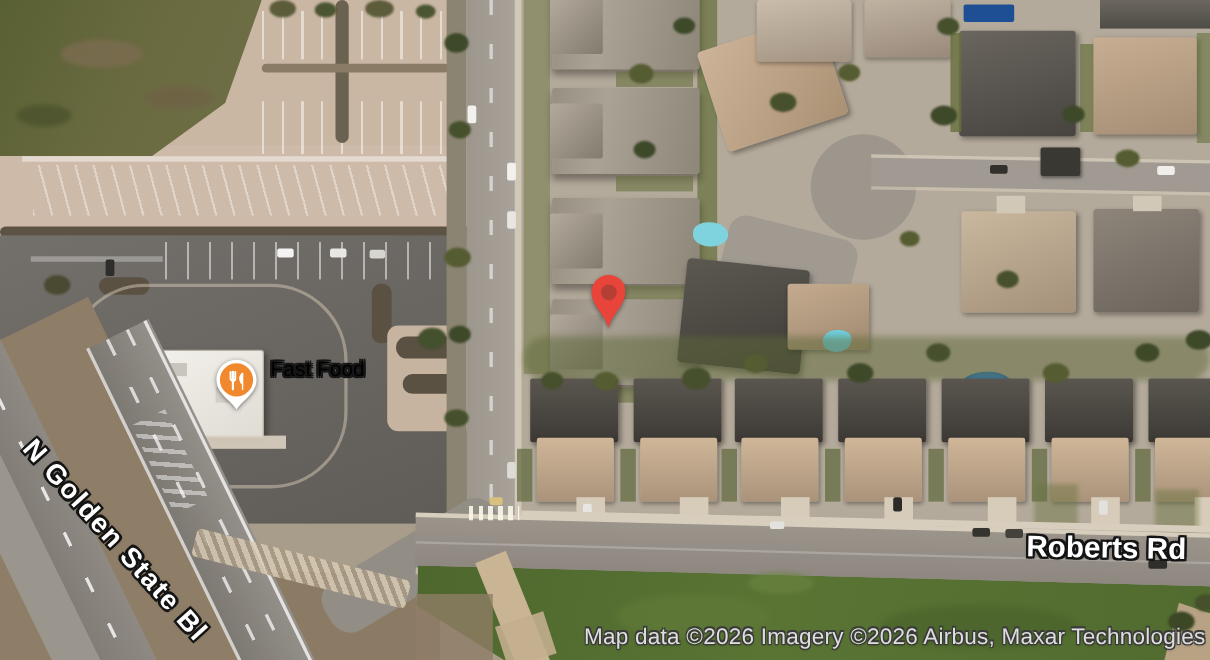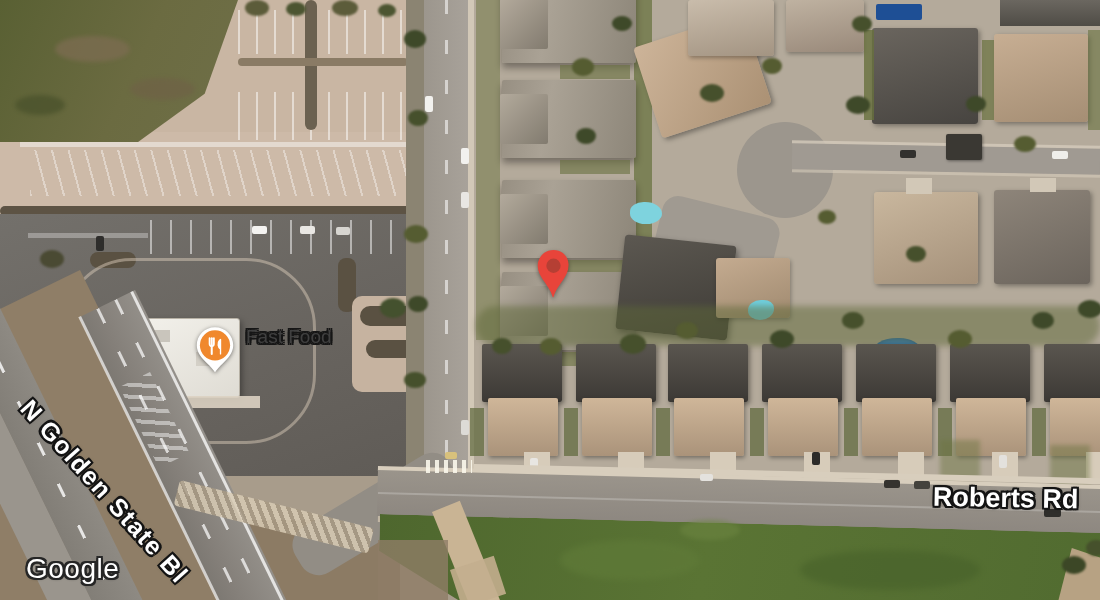--- a/index.html
+++ b/index.html
@@ -19,21 +19,21 @@
   }
   #label-golden{left:36px;top:394px;font-size:25px;font-weight:600;letter-spacing:1.5px;
     transform:rotate(48deg);transform-origin:0 0;}
   #label-roberts{left:933px;top:483px;font-size:27px;font-weight:700;transform:rotate(1deg);}
   #poi{position:absolute;left:192px;top:326px;z-index:11;display:flex;align-items:flex-start;cursor:pointer;}
   #poi svg{display:block;filter:drop-shadow(0 1px 2px rgba(0,0,0,.5));}
   #poi-text{margin-left:8px;margin-top:-2px;}
   #poi-title{font-size:25px;font-weight:600;color:#fff;line-height:1.05;
     text-shadow:-2px -2px 0 #161616,2px -2px 0 #161616,-2px 2px 0 #161616,2px 2px 0 #161616,
                  0 -2px 0 #161616,0 2px 0 #161616,-2px 0 0 #161616,2px 0 0 #161616;}
-  #poi-sub{font-size:19px;font-weight:400;color:#404040;margin-top:2px;
+  #poi-sub{font-size:19px;font-weight:400;color:#000000;margin-top:2px;
     text-shadow:-2px -2px 0 #161616,2px -2px 0 #161616,-2px 2px 0 #161616,2px 2px 0 #161616,
                  0 -2px 0 #161616,0 2px 0 #161616,-2px 0 0 #161616,2px 0 0 #161616;}
   #marker{position:absolute;left:537px;top:249px;z-index:12;cursor:pointer;
     filter:drop-shadow(0 2px 2px rgba(0,0,0,.4));}
   #google-logo{
     position:absolute;left:26px;top:553px;z-index:20;font-size:28px;font-weight:500;
     letter-spacing:.5px;color:#fff;cursor:pointer;
     text-shadow:-2px -2px 0 #262626,2px -2px 0 #262626,-2px 2px 0 #262626,2px 2px 0 #262626,
                  0 -2px 0 #262626,0 2px 0 #262626,-2px 0 0 #262626,2px 0 0 #262626,0 1px 3px rgba(0,0,0,.5);
   }
@@ -246,14 +246,14 @@
     <div id="poi-text">
       <div id="poi-sub">Fast Food</div>
     </div>
   </div>
 
   <svg id="marker" width="33" height="50" viewBox="0 0 24 36">
     <path d="M12 .5C5.6.5.5 5.6.5 12c0 3.4 1.6 6.7 3.6 9.8 2.6 4 5.9 7.8 7.3 13 .1.4.5.4.6 0 1.4-5.2 4.7-9 7.3-13 2-3.1 3.6-6.4 3.6-9.8C23.5 5.6 18.4.5 12 .5z" fill="#E8443A"></path>
     <circle cx="12" cy="12" r="5.2" fill="#B53F34"></circle>
   </svg>
 
-  <div id="google-logo">Google</div>
+  <div id="attribution">Map data ©2026 Imagery ©2026 Airbus, Maxar Technologies</div>
 </div>
 
 </body></html>

